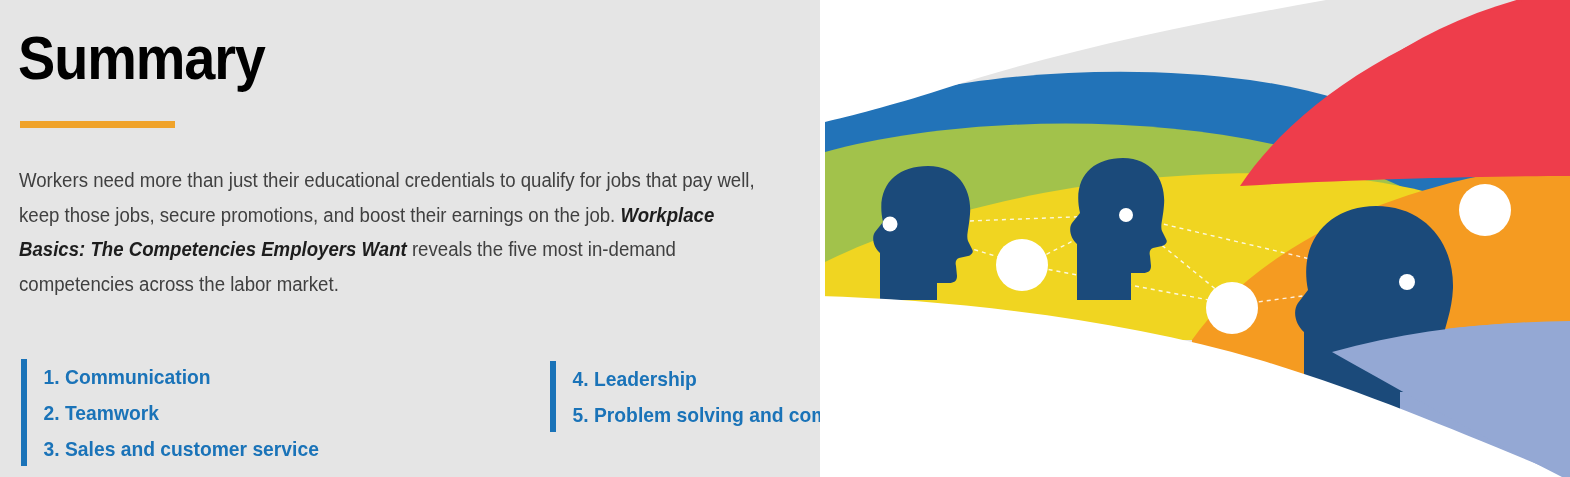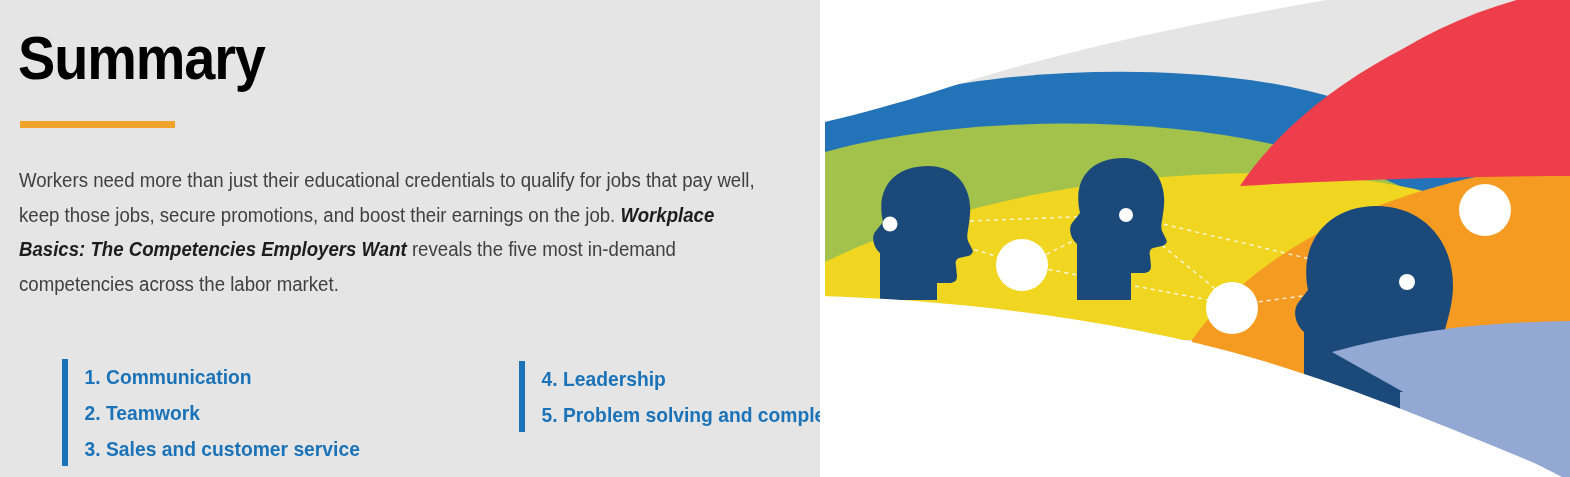--- a/index.html
+++ b/index.html
@@ -98,24 +98,23 @@
     white-space: nowrap;
     padding-left: 24px;
     transform: scaleX(0.94);
     transform-origin: left center;
   }
 
   #comp-list-left {
     left: 21px;
     top: 359px;
     height: 107px;
-    margin-left: 41px;
   }
   #comp-list-right {
-    left: 519px;
+    left: 550px;
     top: 361px;
     height: 71px;
   }
 
   
   #hero-art {
     position: absolute;
     left: 820px;
     top: 0;
     width: 750px;

